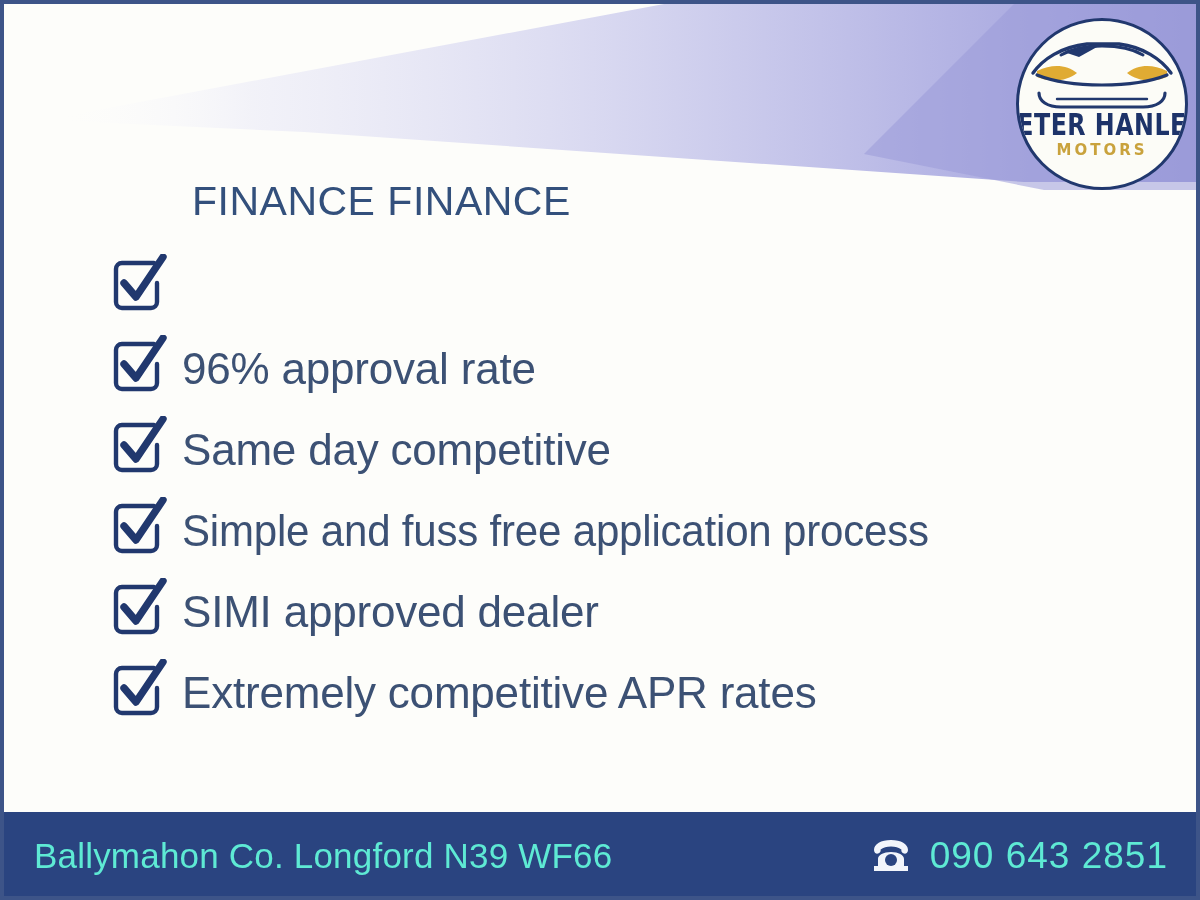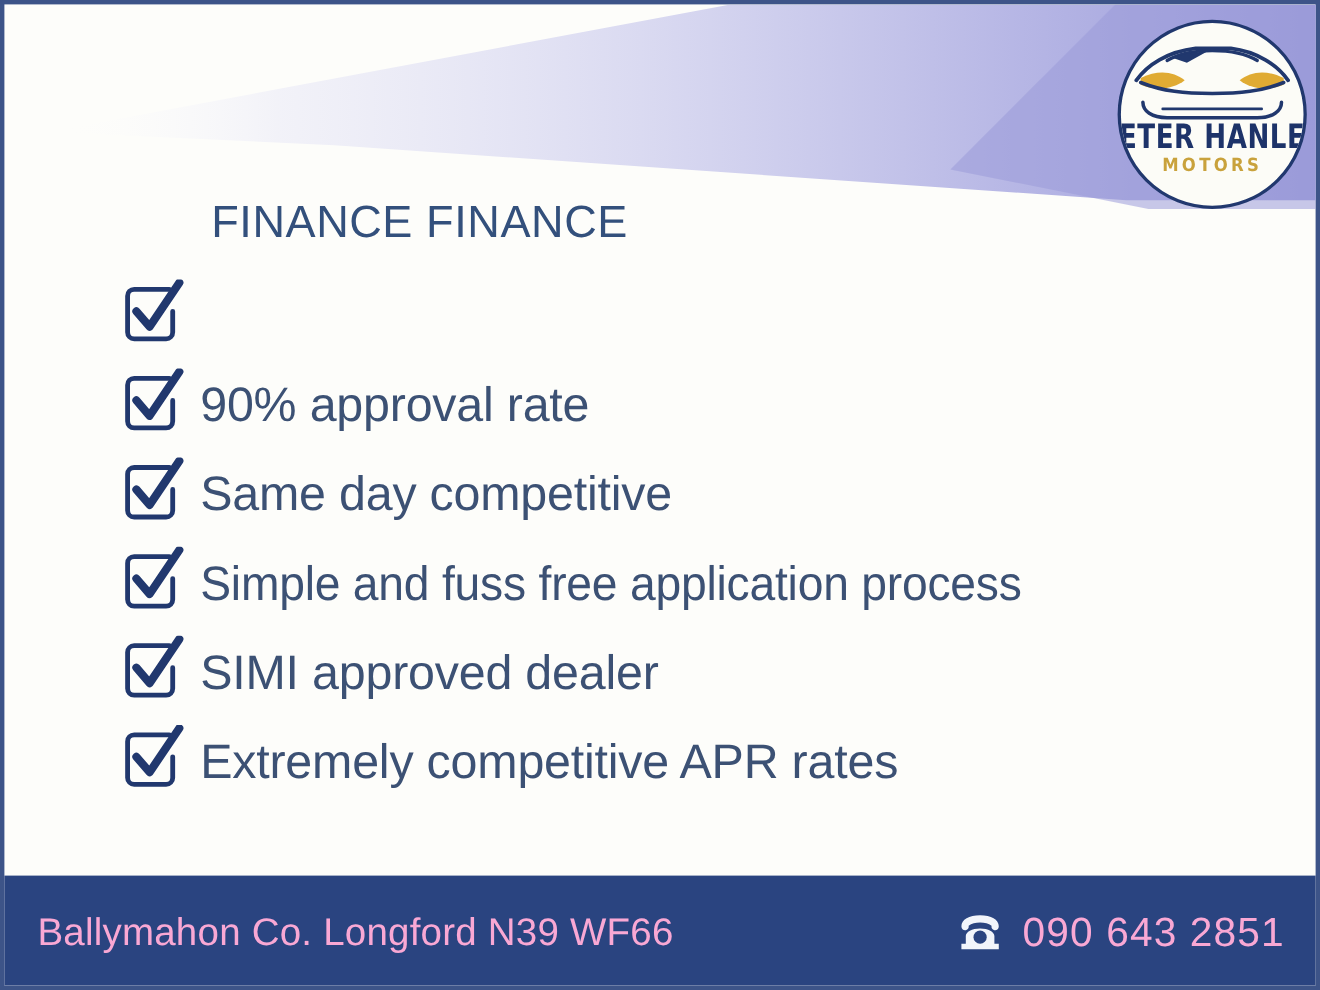--- a/index.html
+++ b/index.html
@@ -117,25 +117,25 @@
     transform: scaleX(0.955);
     transform-origin: left center;
   }
 
   
   .footer-bar {
     position: absolute;
     left: -4px;
     right: -4px;
     bottom: -4px;
-    height: 104px;
+    height: 88px;
     background: #2a4480;
     display: flex;
     align-items: center;
-    color: #f9a8d4;
+    color: #5eead4;
   }
   .footer-address {
     margin-left: 34px;
     font-size: 35px;
     font-weight: normal;
     letter-spacing: 0.2px;
     white-space: nowrap;
   }
   .footer-phone {
     margin-left: auto;
@@ -204,21 +204,21 @@
         <path d="M46 9 L14 9 C10.6 9 8 11.6 8 15 L8 48 C8 51.4 10.6 54 14 54 L43 54 C46.4 54 49 51.4 49 48 L49 29" fill="none" stroke="#21386e" stroke-width="4.4" stroke-linecap="round" stroke-linejoin="round"></path>
         <path d="M16 29 L28 43 L55 3" fill="none" stroke="#21386e" stroke-width="7.4" stroke-linecap="round" stroke-linejoin="round"></path>
       </svg>
     </div>
 
     <div class="feature-row">
       <svg class="check-icon" viewBox="0 0 62 62">
         <path d="M46 9 L14 9 C10.6 9 8 11.6 8 15 L8 48 C8 51.4 10.6 54 14 54 L43 54 C46.4 54 49 51.4 49 48 L49 29" fill="none" stroke="#21386e" stroke-width="4.4" stroke-linecap="round" stroke-linejoin="round"></path>
         <path d="M16 29 L28 43 L55 3" fill="none" stroke="#21386e" stroke-width="7.4" stroke-linecap="round" stroke-linejoin="round"></path>
       </svg>
-      <span class="feature-label">90% approval rate</span>
+      <span class="feature-label">96% approval rate</span>
     </div>
 
     <div class="feature-row">
       <svg class="check-icon" viewBox="0 0 62 62">
         <path d="M46 9 L14 9 C10.6 9 8 11.6 8 15 L8 48 C8 51.4 10.6 54 14 54 L43 54 C46.4 54 49 51.4 49 48 L49 29" fill="none" stroke="#21386e" stroke-width="4.4" stroke-linecap="round" stroke-linejoin="round"></path>
         <path d="M16 29 L28 43 L55 3" fill="none" stroke="#21386e" stroke-width="7.4" stroke-linecap="round" stroke-linejoin="round"></path>
       </svg>
       <span class="feature-label">Same day competitive</span>
     </div>
 

